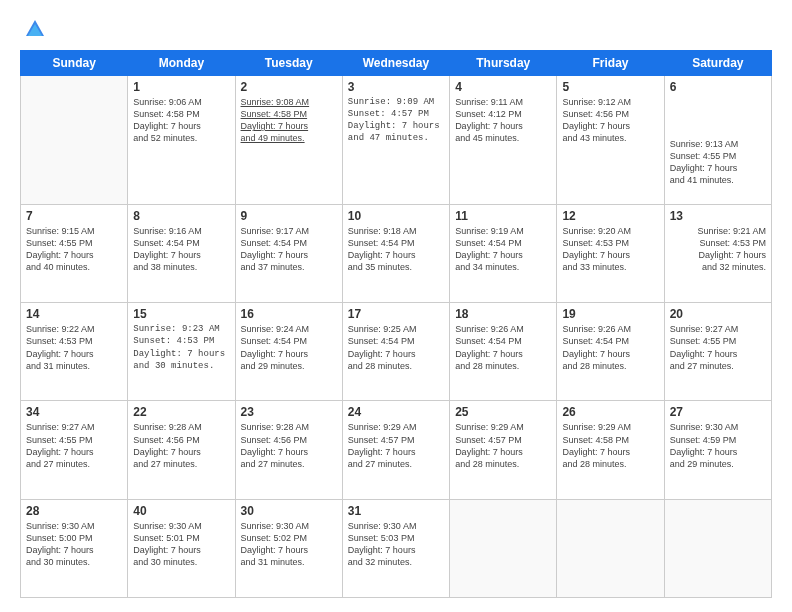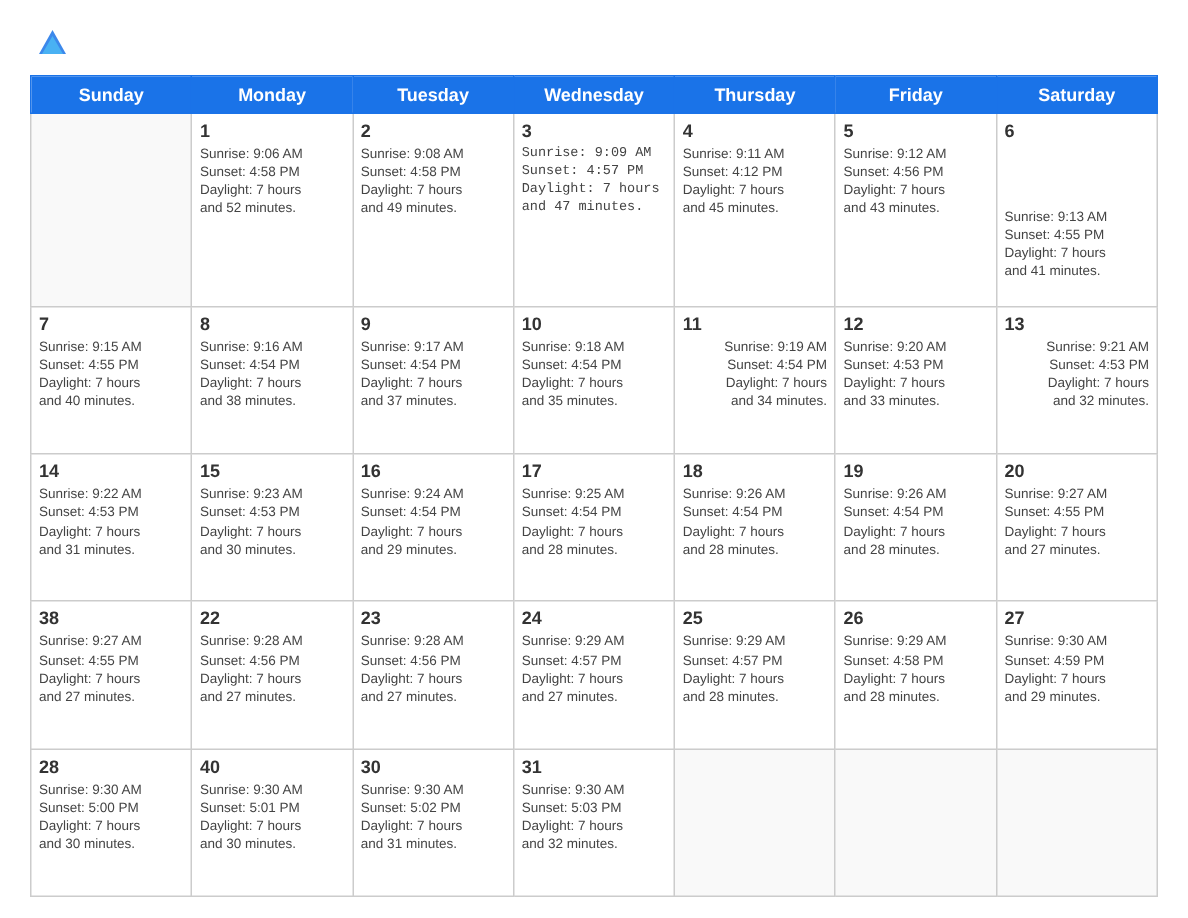--- a/index.html
+++ b/index.html
@@ -139,21 +139,21 @@
           <td class="empty"></td>
           <td>
             <span class="day-number">1</span>
             <div class="cell-content" style="white-space: pre-line;">Sunrise: 9:06 AM
 Sunset: 4:58 PM
 Daylight: 7 hours
 and 52 minutes.</div>
           </td>
           <td>
             <span class="day-number">2</span>
-            <div class="cell-content" style="white-space: pre-line;">Sunrise: 9:08 AM
+            <div class="cell-content" style="white-space: pre-line; text-decoration: underline;">Sunrise: 9:08 AM
 Sunset: 4:58 PM
 Daylight: 7 hours
 and 49 minutes.</div>
           </td>
           <td>
             <span class="day-number">3</span>
             <div class="cell-content" style="white-space: pre-line; font-family: Liberation Mono, monospace;">Sunrise: 9:09 AM
 Sunset: 4:57 PM
 Daylight: 7 hours
 and 47 minutes.</div>
@@ -204,21 +204,21 @@
           </td>
           <td>
             <span class="day-number">10</span>
             <div class="cell-content" style="white-space: pre-line;">Sunrise: 9:18 AM
 Sunset: 4:54 PM
 Daylight: 7 hours
 and 35 minutes.</div>
           </td>
           <td>
             <span class="day-number">11</span>
-            <div class="cell-content" style="white-space: pre-line; text-align: right;">Sunrise: 9:19 AM
+            <div class="cell-content" style="white-space: pre-line;">Sunrise: 9:19 AM
 Sunset: 4:54 PM
 Daylight: 7 hours
 and 34 minutes.</div>
           </td>
           <td>
             <span class="day-number">12</span>
             <div class="cell-content" style="white-space: pre-line;">Sunrise: 9:20 AM
 Sunset: 4:53 PM
 Daylight: 7 hours
 and 33 minutes.</div>
@@ -234,21 +234,21 @@
         <tr>
           <td>
             <span class="day-number">14</span>
             <div class="cell-content" style="white-space: pre-line;">Sunrise: 9:22 AM
 Sunset: 4:53 PM
 Daylight: 7 hours
 and 31 minutes.</div>
           </td>
           <td>
             <span class="day-number">15</span>
-            <div class="cell-content" style="white-space: pre-line;">Sunrise: 9:23 AM
+            <div class="cell-content" style="white-space: pre-line; font-family: Liberation Mono, monospace;">Sunrise: 9:23 AM
 Sunset: 4:53 PM
 Daylight: 7 hours
 and 30 minutes.</div>
           </td>
           <td>
             <span class="day-number">16</span>
             <div class="cell-content" style="white-space: pre-line;">Sunrise: 9:24 AM
 Sunset: 4:54 PM
 Daylight: 7 hours
 and 29 minutes.</div>
@@ -277,21 +277,21 @@
           <td>
             <span class="day-number">20</span>
             <div class="cell-content" style="white-space: pre-line;">Sunrise: 9:27 AM
 Sunset: 4:55 PM
 Daylight: 7 hours
 and 27 minutes.</div>
           </td>
         </tr>
         <tr>
           <td>
-            <span class="day-number">38</span>
+            <span class="day-number">34</span>
             <div class="cell-content" style="white-space: pre-line;">Sunrise: 9:27 AM
 Sunset: 4:55 PM
 Daylight: 7 hours
 and 27 minutes.</div>
           </td>
           <td>
             <span class="day-number">22</span>
             <div class="cell-content" style="white-space: pre-line;">Sunrise: 9:28 AM
 Sunset: 4:56 PM
 Daylight: 7 hours

